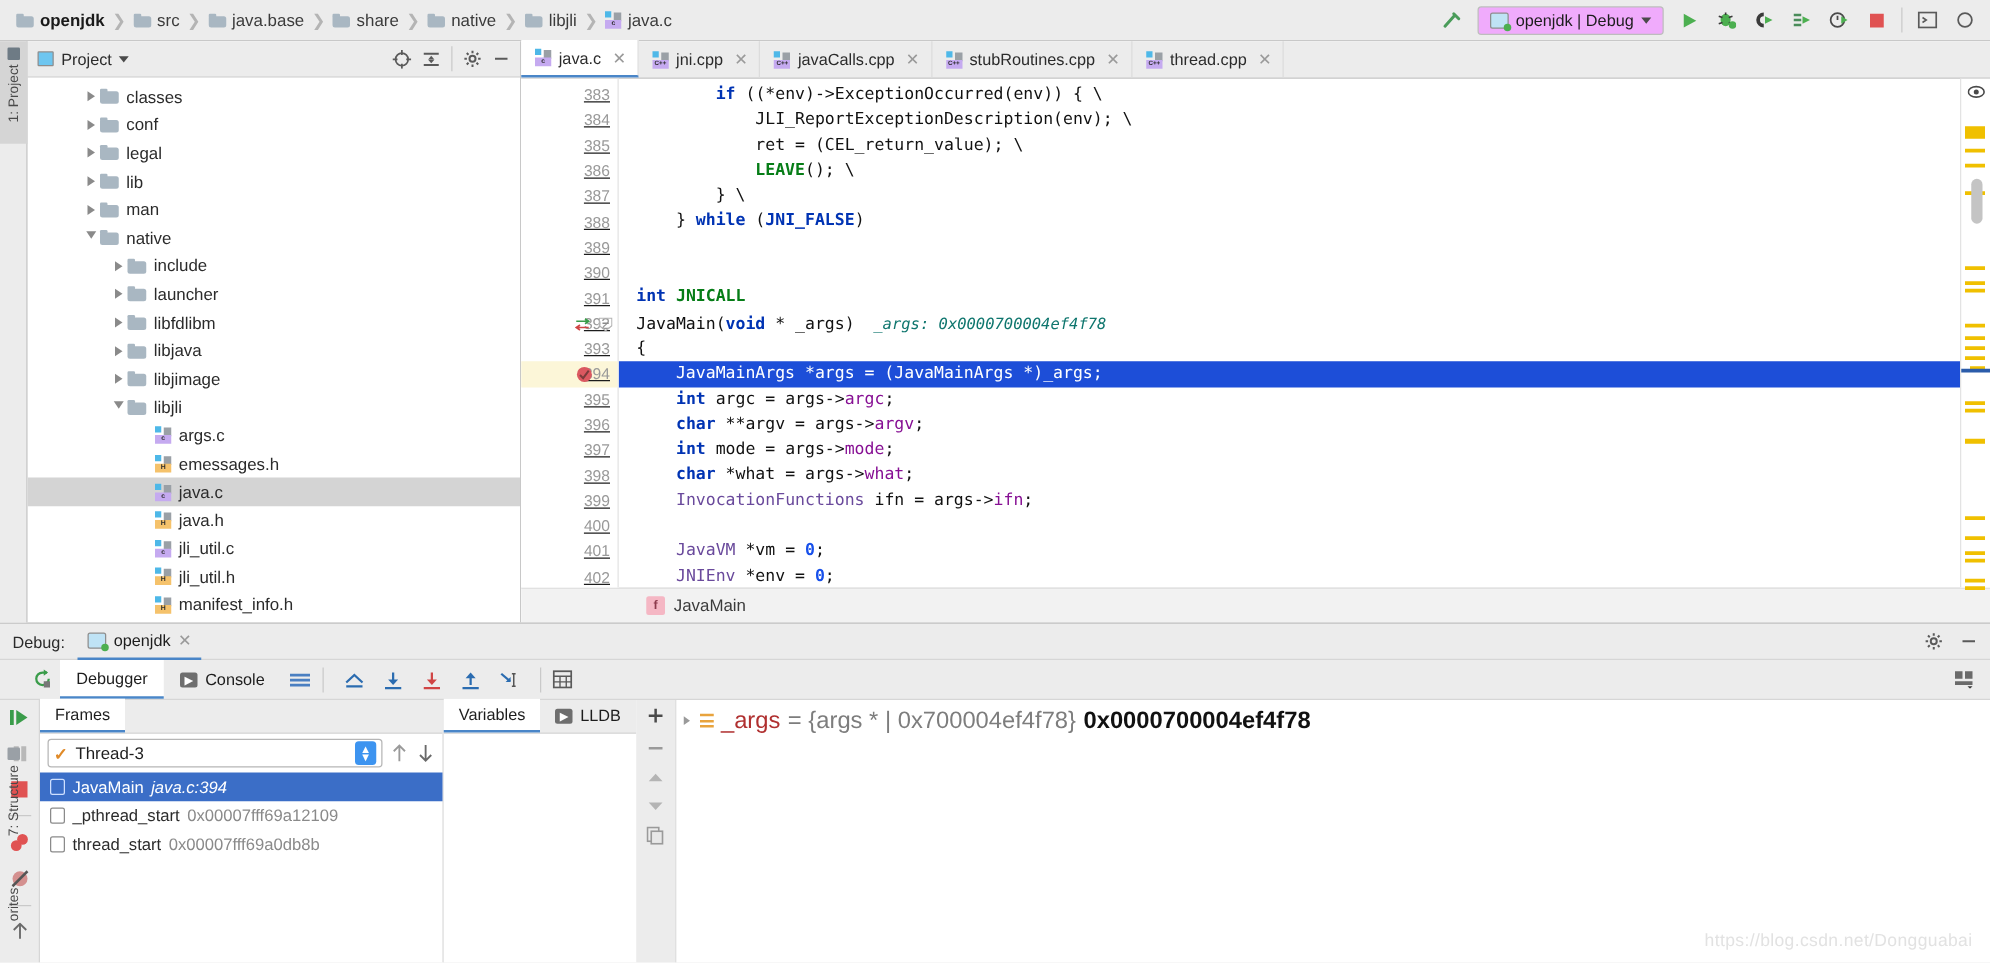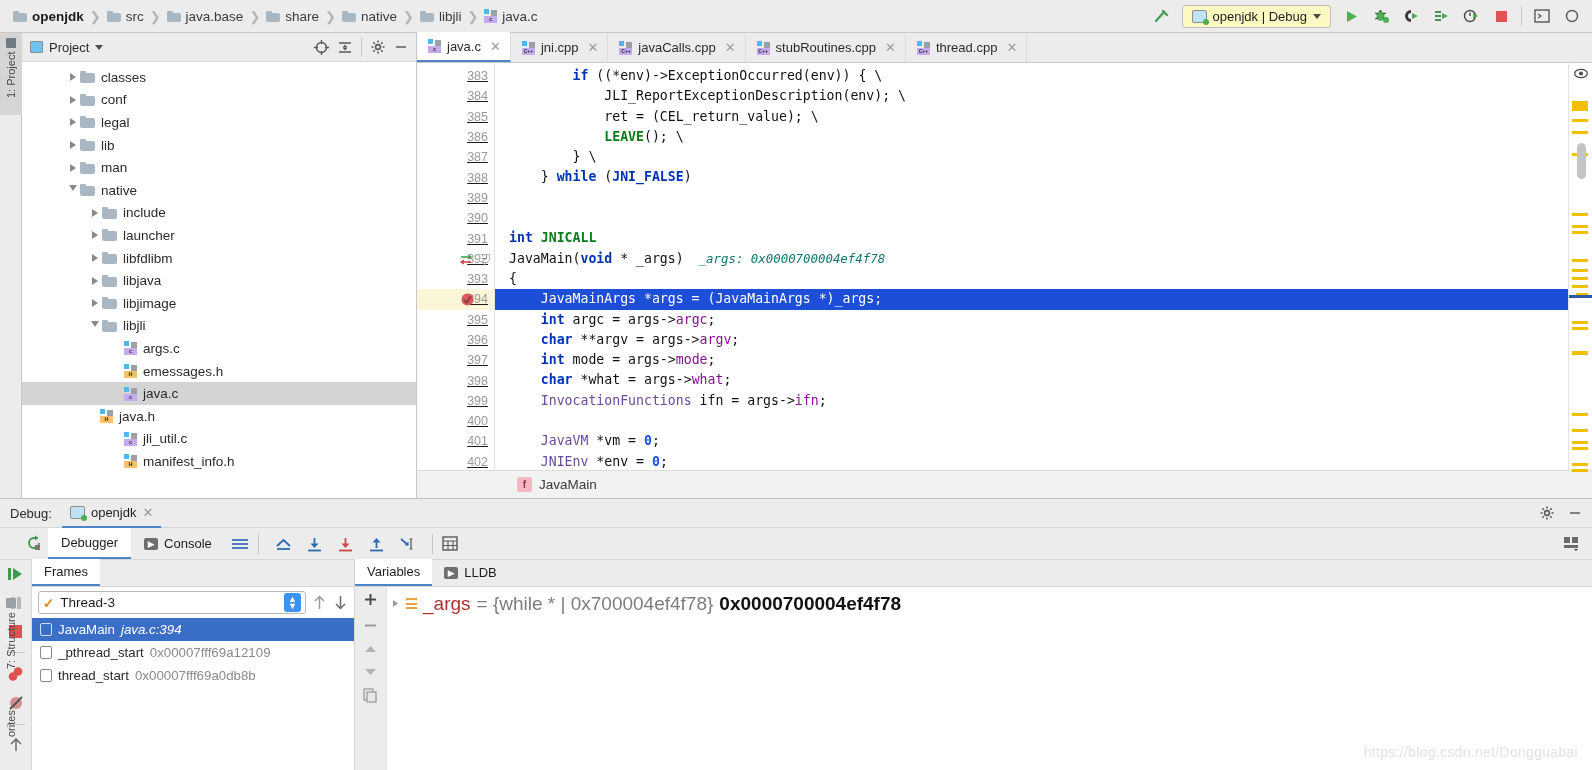--- a/index.html
+++ b/index.html
@@ -22,21 +22,21 @@
   .folder-ic:before { content:""; position:absolute; left:0; top:2px; width:14px; height:9px; background:#a9b7c2; border-radius:1px 2px 2px 2px; }
   .folder-ic:after  { content:""; position:absolute; left:0; top:0; width:6px; height:3px; background:#a9b7c2; border-radius:1px; }
   .cfile-ic { width:13px; height:14px; position:relative; flex:none; }
   .cfile-ic .sq1{position:absolute;left:0;top:0;width:5px;height:5px;background:#4eb8e8;}
   .cfile-ic .sq2{position:absolute;left:7px;top:1px;width:6px;height:7px;background:#9aa0a6;}
   .cfile-ic .bdg{position:absolute;left:0;bottom:0;width:13px;height:7px;background:#c5aaf0;
       color:#2b2b2b;font-size:5.5px;line-height:7px;text-align:center;font-weight:bold;}
   .cfile-ic.h .bdg{background:#f5c26b;}
   .topbar-right { margin-left:auto; display:flex; align-items:center; gap:10px; padding-right:2px; }
   .runcfg { display:flex; align-items:center; gap:6px; height:23px; padding:0 9px;
-            background:#fef9c3; border:1px solid #bdbdbd; border-radius:3px; font-size:13px; }
+            background:#f0abfc; border:1px solid #bdbdbd; border-radius:3px; font-size:13px; }
   .runcfg .app-ic { width:15px; height:13px; position:relative; }
   .runcfg .app-ic:before{content:"";position:absolute;inset:0;border:1.5px solid #8d8d8d;border-radius:2px;background:#bfe3f5;}
   .runcfg .app-ic:after{content:"";position:absolute;right:-2px;bottom:-2px;width:6px;height:6px;background:#4caf50;border-radius:50%;}
   .caret-d { width:0;height:0;border-left:4px solid transparent;border-right:4px solid transparent;border-top:5px solid #4a4a4a; }
   .tb-ic { width:20px; height:20px; display:flex; align-items:center; justify-content:center; }
   .vdiv { width:1px; height:20px; background:#c9c9c9; }
 
   
   .body { flex:1; display:flex; min-height:0; }
 
@@ -119,21 +119,21 @@
            display:flex;align-items:center;gap:6px;padding:0 4px;font-size:13.5px;position:relative;}
   .thr-spin{margin-left:auto;width:17px;height:19px;background:#3d94f0;border-radius:3px;color:#fff;
             font-size:9px;display:flex;flex-direction:column;align-items:center;justify-content:center;line-height:7px;}
   .frame-row{height:23px;display:flex;align-items:center;gap:6px;padding-left:8px;font-size:13.3px;color:#8a8a8a;}
   .frame-row.sel{background:#3b6ec7;color:#fff;}
   .frame-row .nm{color:#2b2b2b;}
   .frame-row.sel .nm{color:#fff;}
   .frame-row em{font-style:italic;}
   .fr-ic{width:12px;height:13px;border:1.5px solid #8a8a8a;border-radius:2px;position:relative;flex:none;}
   .frame-row.sel .fr-ic{border-color:#cfe0ff;}
-  .vars{flex:1;background:#fff;display:flex;flex-direction:column;min-width:0;}
+  .vars{flex:1;background:#fff;display:flex;flex-direction:row;min-width:0;}
   .var-body{flex:1;display:flex;}
   .var-side{width:32px;background:#ececec;border-right:1px solid #e0e0e0;display:flex;flex-direction:column;align-items:center;padding-top:5px;gap:11px;flex:none;}
   .var-list{flex:1;padding-top:6px;}
   .var-row{height:21px;display:flex;align-items:center;gap:6px;padding-left:4px;font-size:19px;}
   .var-name{color:#b03030;}
   .var-type{color:#7d7d7d;}
   .var-val{color:#111;font-weight:bold;}
   .hamb{width:11px;height:11px;display:flex;flex-direction:column;justify-content:space-between;}
   .hamb i{height:2px;background:#e8a33d;display:block;}
   .wmark{position:absolute;right:14px;bottom:10px;color:#e2e2e2;font-size:14px;letter-spacing:.3px;}
@@ -401,37 +401,46 @@
           </div>
           <div class="row sel" style="padding-left: 88px;">
             <span class="arrow"></span>
             <span class="cfile-ic">
               <span class="sq1"></span>
               <span class="sq2"></span>
               <span class="bdg">c</span>
             </span>
             <span class="lbl">java.c</span>
           </div>
-          <div class="row" style="padding-left: 64px;">
+          <div class="row" style="padding-left: 88px;">
             <span class="arrow"></span>
             <span class="cfile-ic h">
               <span class="sq1"></span>
               <span class="sq2"></span>
               <span class="bdg">H</span>
             </span>
             <span class="lbl">java.h</span>
           </div>
           <div class="row" style="padding-left: 88px;">
             <span class="arrow"></span>
             <span class="cfile-ic">
               <span class="sq1"></span>
               <span class="sq2"></span>
               <span class="bdg">c</span>
             </span>
             <span class="lbl">jli_util.c</span>
+          </div>
+          <div class="row" style="padding-left: 88px;">
+            <span class="arrow"></span>
+            <span class="cfile-ic h">
+              <span class="sq1"></span>
+              <span class="sq2"></span>
+              <span class="bdg">H</span>
+            </span>
+            <span class="lbl">jli_util.h</span>
           </div>
           <div class="row" style="padding-left: 88px;">
             <span class="arrow"></span>
             <span class="cfile-ic h">
               <span class="sq1"></span>
               <span class="sq2"></span>
               <span class="bdg">H</span>
             </span>
             <span class="lbl">manifest_info.h</span>
           </div>
@@ -857,21 +866,21 @@
                   <svg width="9" height="9" viewBox="0 0 9 9">
                     <path d="M2 1 L7 4.5 L2 8 Z" fill="#9a9a9a"></path>
                   </svg>
                 </span>
                 <span class="hamb">
                   <i></i>
                   <i></i>
                   <i></i>
                 </span>
                 <span class="var-name">_args</span>
-                <span class="var-type">= {while * | 0x700004ef4f78}</span>
+                <span class="var-type">= {args * | 0x700004ef4f78}</span>
                 <span class="var-val">0x0000700004ef4f78</span>
               </div>
             </div>
         </div>
       </div>
     </div>
   </div>
 
   <div class="wmark">https://blog.csdn.net/Dongguabai</div>
 </div>

